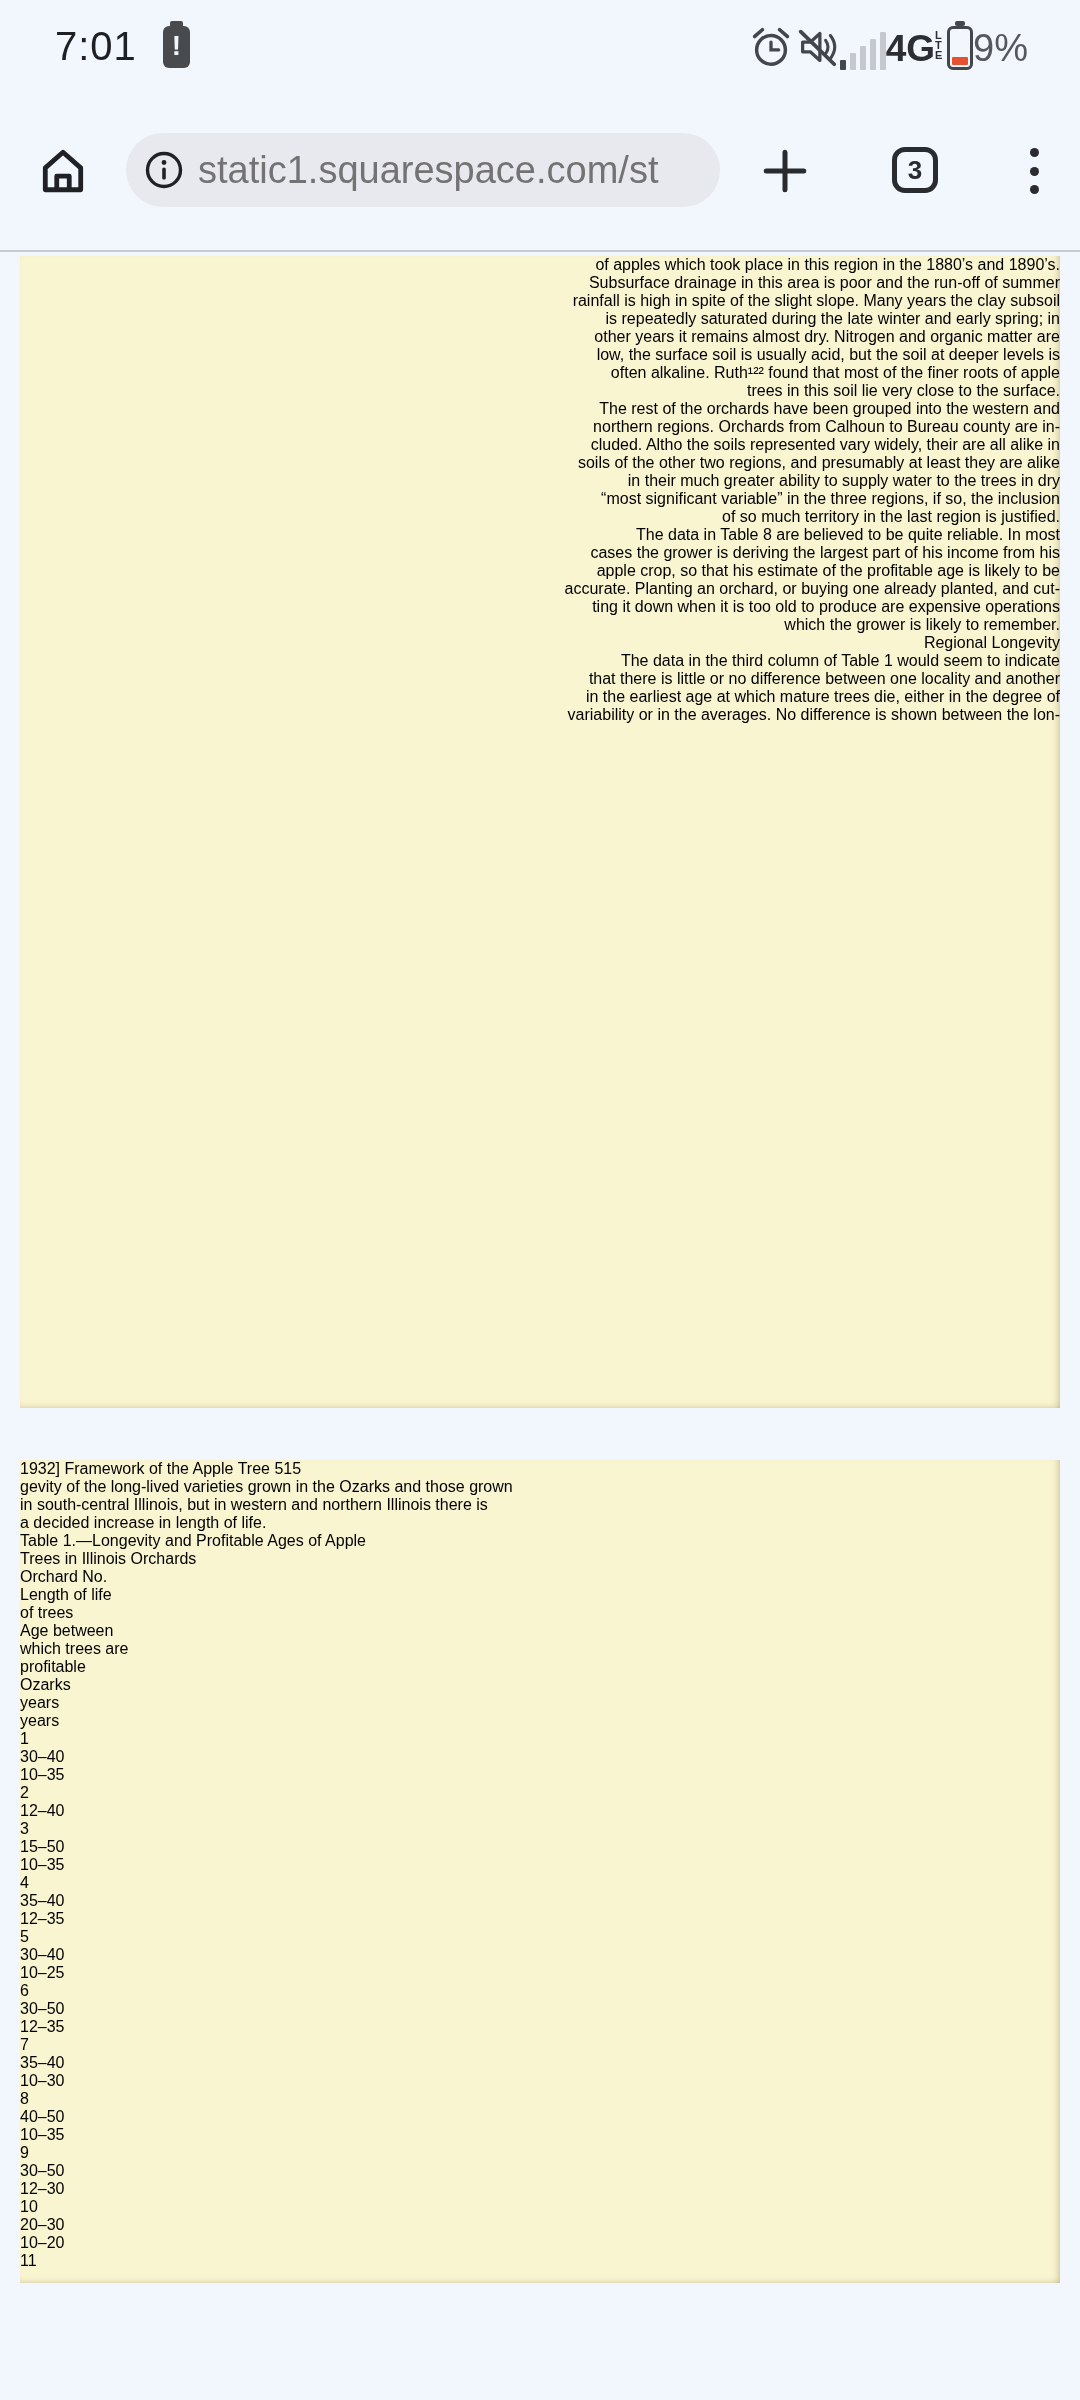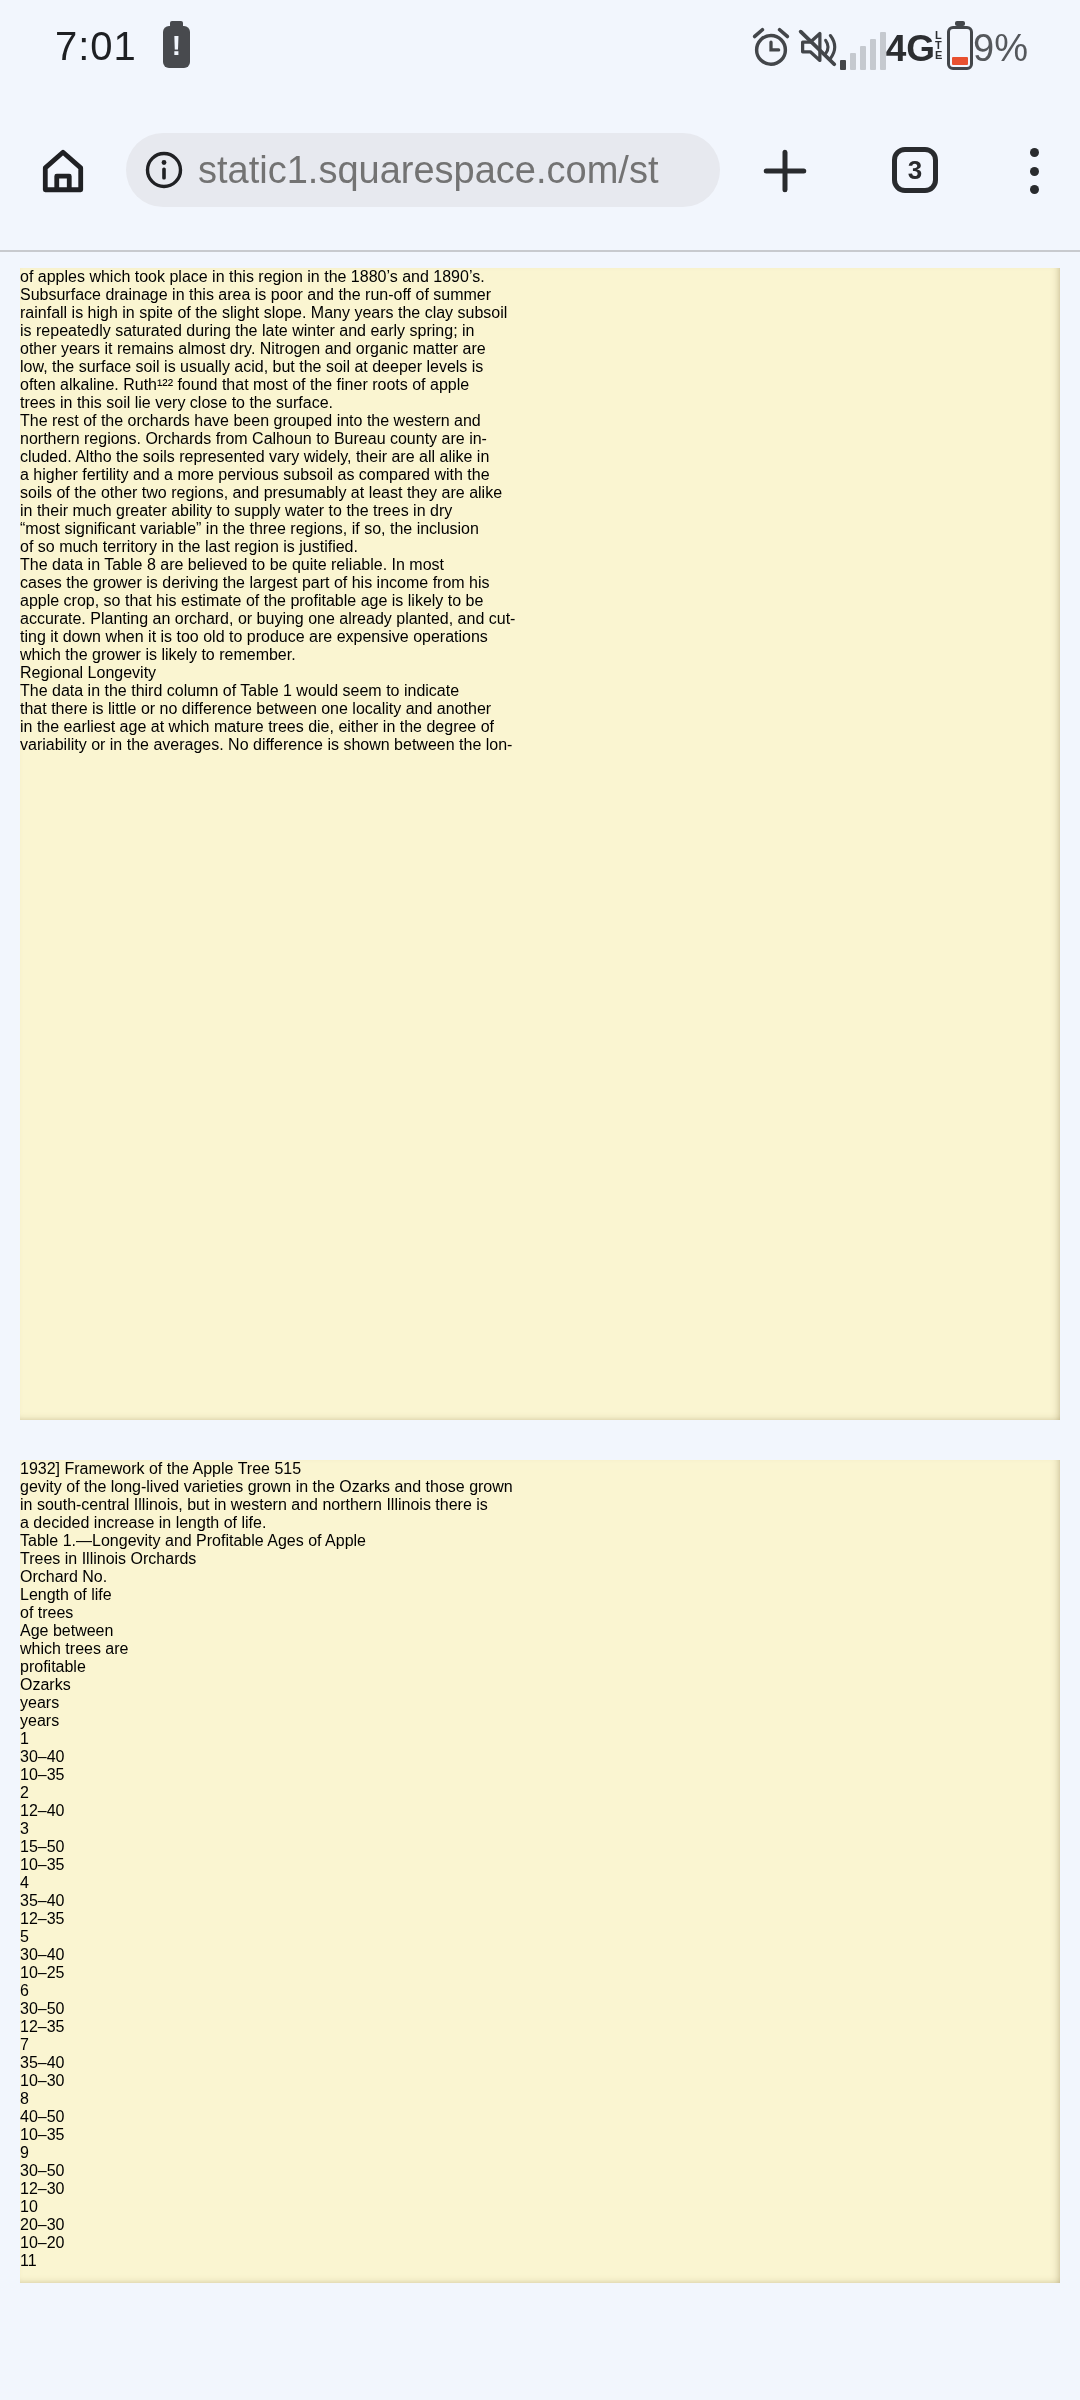--- a/index.html
+++ b/index.html
@@ -32,21 +32,21 @@
   .url-text{margin-left:14px;font-size:38px;color:#737373;white-space:nowrap;}
   .tb-plus{position:absolute;left:760px;top:56px;width:50px;height:50px;}
   .tab-box{position:absolute;left:892px;top:57px;width:46px;height:46px;border:5px solid #292b2e;border-radius:13px;box-sizing:border-box;display:flex;align-items:center;justify-content:center;font-size:26px;font-weight:bold;color:#292b2e;}
   .kebab{position:absolute;left:1026px;top:56px;width:16px;height:50px;display:flex;flex-direction:column;justify-content:space-between;align-items:center;padding:2px 0;box-sizing:border-box;}
   .kebab i{width:9px;height:9px;border-radius:50%;background:#292b2e;}
 
   
   .doc-viewport{position:absolute;left:0;top:252px;width:1080px;height:2031px;background:#f2f6fd;}
   .page{position:absolute;left:20px;width:1040px;background:#faf5d1;overflow:hidden;
         box-shadow:inset -7px 0 9px -7px rgba(120,100,50,.45), inset 0 -5px 7px -5px rgba(120,100,50,.3);}
-  .page1{top:16px;height:1152px;}
+  .page1{top:4px;height:1152px;text-align:right;}
   .page2{top:1208px;height:823px;}
   .page2::before{content:"";position:absolute;left:0;top:0;bottom:0;width:16px;
         background:linear-gradient(90deg,#c9b popular88e,#e6d9ae);
         background:linear-gradient(90deg,#c8b78d,#ead fixed;}
   .page2 .edge{position:absolute;left:0;top:0;bottom:0;width:16px;background:linear-gradient(90deg,#c8b78d,#ecdfb4);}
 
   .serif{font-family:"DejaVu Serif",serif;color:#463f32;}
 
   
   .p1-body{padding:10px 20px 0 127px;}
@@ -185,21 +185,20 @@
 
           <div class="para" data-indent="true" data-jlast="false">
             <div>
 
                 <div class="para-line">The rest of the orchards have been grouped into the western and</div>
 
                 <div class="para-line">northern regions.  Orchards from Calhoun to Bureau county are in-</div>
 
                 <div class="para-line">cluded.  Altho the soils represented vary widely, their are all alike in</div>
 
-                <div class="para-line">a higher fertility and a more pervious subsoil as compared with the</div>
 
                 <div class="para-line">soils of the other two regions, and presumably at least they are alike</div>
 
                 <div class="para-line">in their much greater ability to supply water to the trees in dry</div>
 
 
                 <div class="para-line">“most significant variable” in the three regions, if so, the inclusion</div>
 
                 <div class="para-line">of so much territory in the last region is justified.</div>
               </div>

